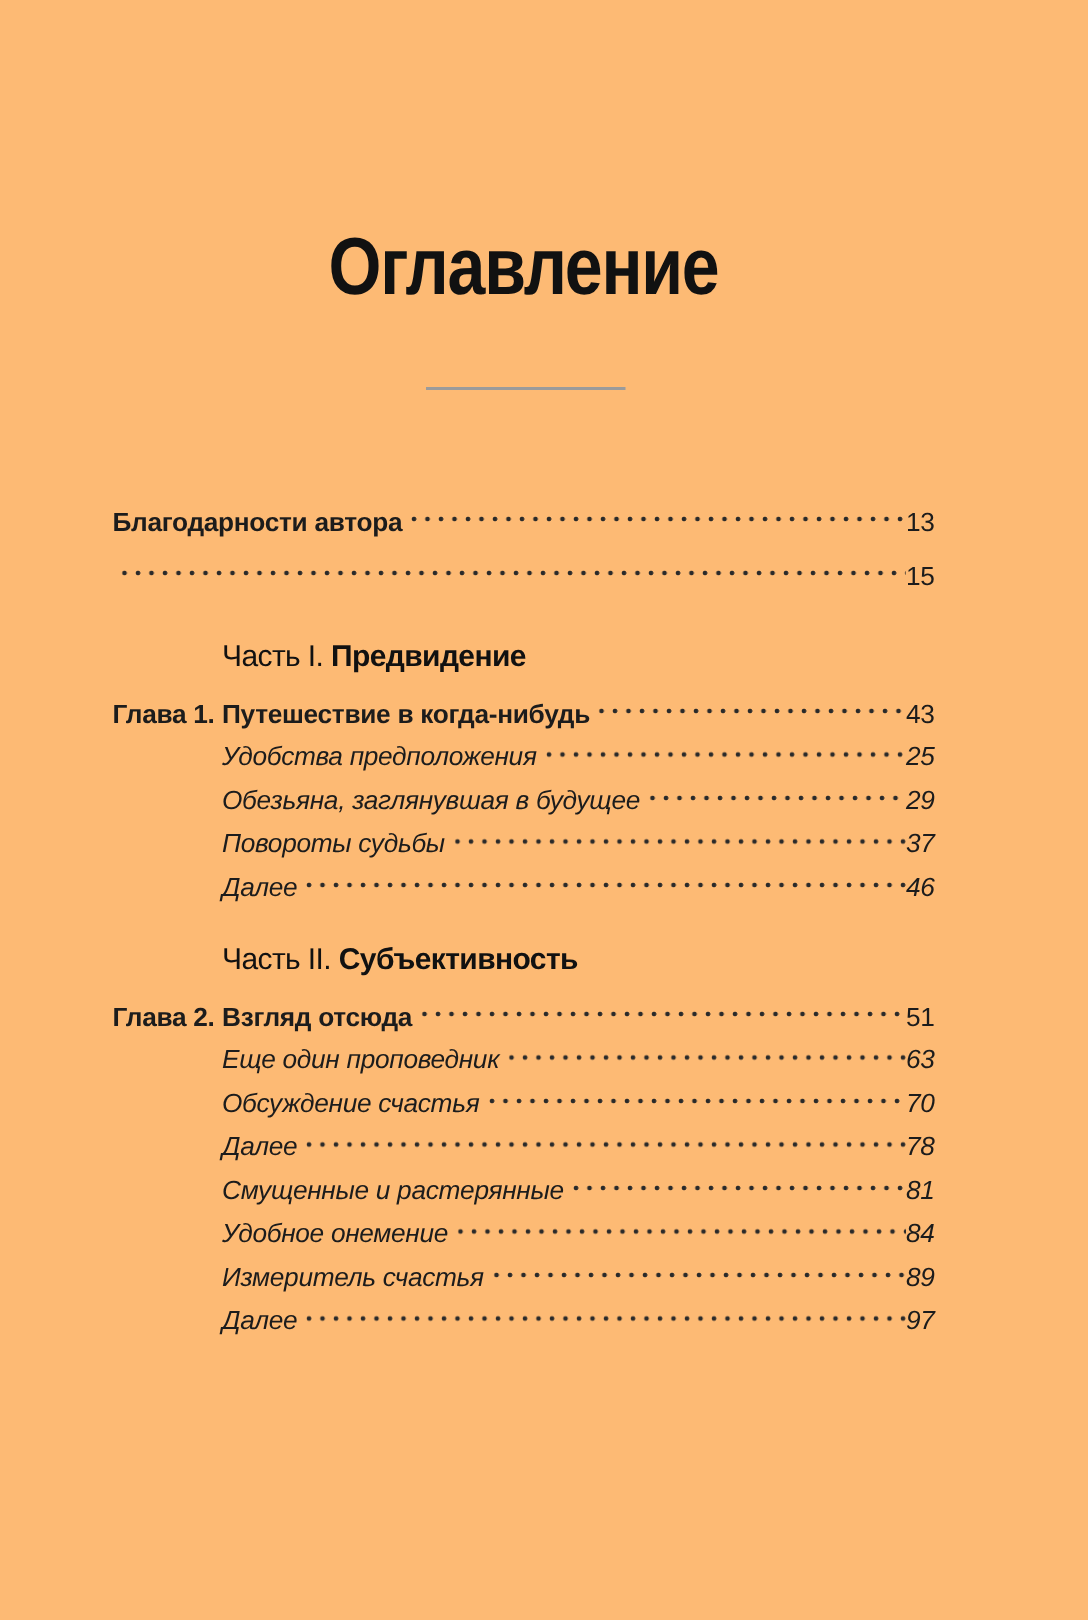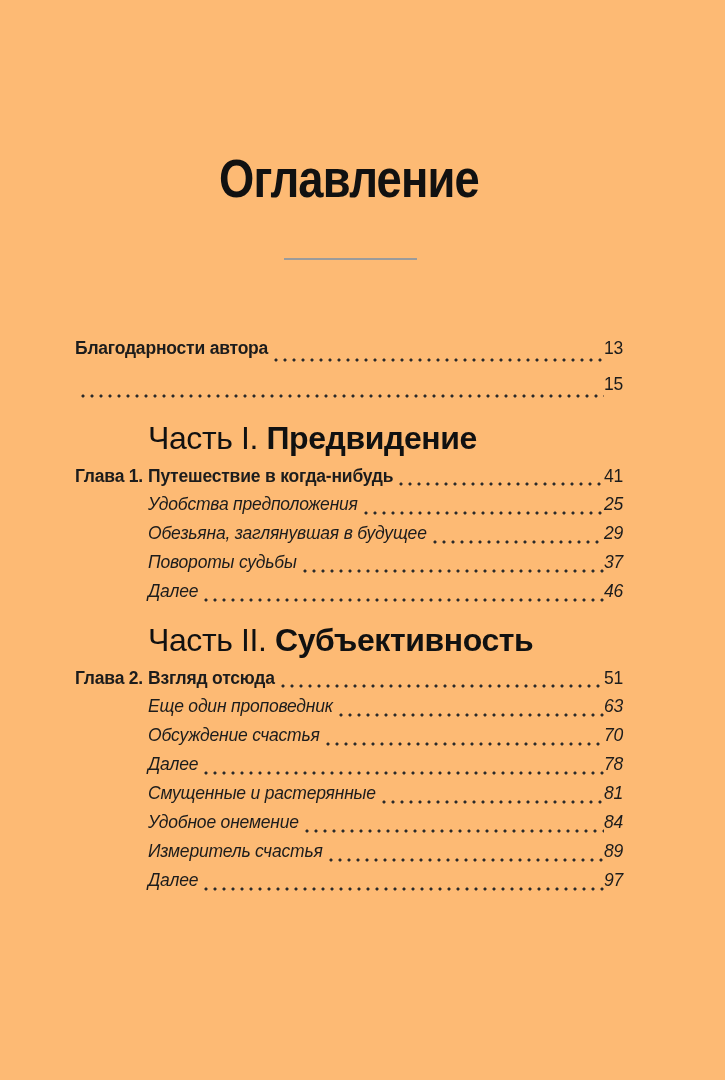--- a/index.html
+++ b/index.html
@@ -49,21 +49,21 @@
   .toc {
     position: absolute;
     top: 330px;
     left: 75px;
     width: 548px;
     font-size: 17.5px;
     letter-spacing: -0.2px;
   }
   .row {
     display: flex;
-    align-items: flex-end;
+    align-items: center;
     white-space: nowrap;
   }
   .row .dots {
     flex: 1 1 auto;
     min-width: 12px;
     height: 4px;
     margin: 0 0 4px 6px;
     background-image: radial-gradient(circle at 2px 2px, #2a2a2a 1.3px, rgba(0,0,0,0) 1.8px);
     background-size: 9px 4px;
     background-repeat: repeat-x;
@@ -73,21 +73,21 @@
     font-weight: 400;
     color: #1c1c1c;
   }
   
   .front { line-height: 36px; }
   .front .lbl { font-weight: 700; }
   
   .part-heading {
     margin-top: 20px;
     padding-left: 73px;
-    font-size: 32px;
+    font-size: 20px;
     line-height: 32px;
     letter-spacing: -0.4px;
     color: #111111;
     white-space: nowrap;
   }
   .part-heading .part-label { font-weight: 400; }
   .part-heading .part-title { font-weight: 700; }
   .part-heading.second { margin-top: 18px; }
   
   .chapter {
@@ -129,21 +129,21 @@
 
     <div class="part-heading">
       <span class="part-label">Часть I.</span>
       <span class="part-title">Предвидение</span>
     </div>
 
     <div class="row chapter">
       <span class="ch-label">Глава 1.</span>
       <span class="ch-title">Путешествие в когда-нибудь</span>
       <span class="dots"></span>
-      <span class="pg">41</span>
+      <span class="pg">43</span>
     </div>
     <div class="row section">
       <span class="sec-title">Удобства предположения</span>
       <span class="dots"></span>
       <span class="pg">25</span>
     </div>
     <div class="row section">
       <span class="sec-title">Обезьяна, заглянувшая в будущее</span>
       <span class="dots"></span>
       <span class="pg">29</span>

